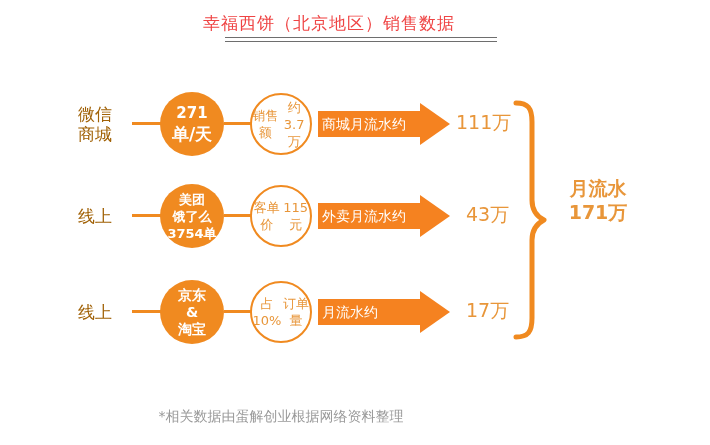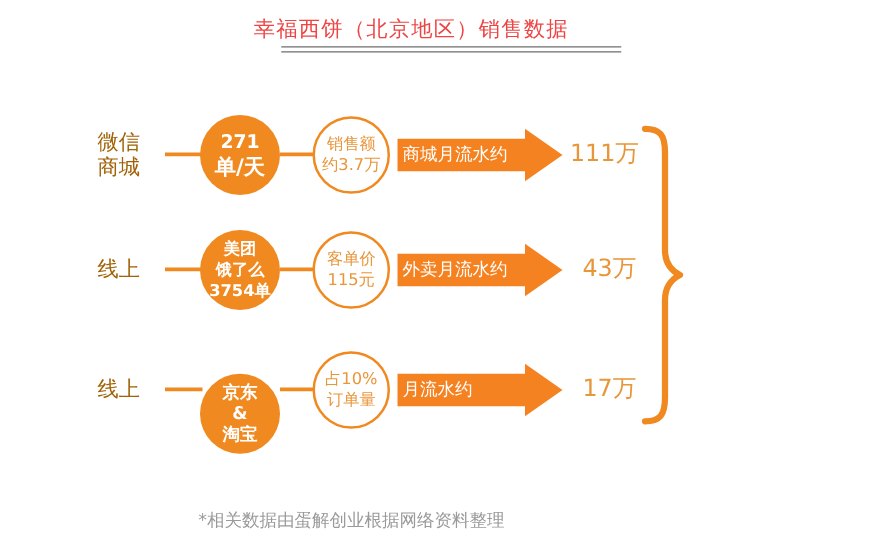--- a/index.html
+++ b/index.html
@@ -7,21 +7,21 @@
            font-family: "DejaVu Sans", "Liberation Sans", sans-serif; }
     .abs { position: absolute; }
     .title { left: 0; width: 658px; top: 12px; text-align: center; font-size: 17px; color: #ef4444; letter-spacing: 1px; }
     .title-rule { left: 225px; width: 272px; top: 37px; height: 3px; border-top: 1px solid #6e6e6e; border-bottom: 1px solid #6e6e6e; }
     .row-label { color: #a16207; font-size: 17px; line-height: 20px; text-align: left; }
     .connector { height: 3px; background: #f08a20; }
     .circle-solid { width: 64px; height: 64px; border-radius: 50%; background: #f08a20; color: #ffffff;
                     display: flex; flex-direction: column; align-items: center; justify-content: center;
                     font-weight: bold; text-align: right; }
     .circle-outline { width: 58px; height: 58px; border-radius: 50%; border: 2px solid #f08a20; background: #fff;
-                      color: #e8963a; display: flex; flex-direction: column; align-items: center; justify-content: center;
+                      color: #e8963a; display: flex; flex-direction: row; align-items: center; justify-content: center;
                       font-size: 13px; line-height: 17px; text-align: center; }
     .arrow-body { height: 26px; background: #f58220; color: #fff; font-size: 14px; line-height: 26px; padding-left: 4px; box-sizing: border-box; white-space: nowrap; }
     .arrow-head { width: 0; height: 0; border-top: 21px solid transparent; border-bottom: 21px solid transparent; border-left: 30px solid #f58220; }
     .value { color: #e8963a; font-size: 19px; }
     .total { color: #e8963a; text-align: center; }
     .note { left: 0; width: 562px; top: 408px; text-align: center; color: #9a9a9a; font-size: 14px; }
   </style>
 </head>
 <body>
 
@@ -57,34 +57,36 @@
 <div class="abs circle-outline" style="left:250px; top:185px;">
   <div>客单价</div>
   <div>115元</div>
 </div>
 <div class="abs arrow-body" style="left:318px; top:203px; width:102px;">外卖月流水约</div>
 <div class="abs arrow-head" style="left:420px; top:195px;"></div>
 <div class="abs value" style="left:466px; top:202px;">43万</div>
 
 <div class="abs row-label" style="left:78px; top:302px; width:44px;">线上</div>
 <div class="abs connector" style="left:132px; top:310px; width:30px;"></div>
-<div class="abs circle-solid" style="left:160px; top:280px; font-size:14px; line-height:17px;margin-top:19px;">
+<div class="abs circle-solid" style="left:160px; top:280px; font-size:14px; line-height:17px;">
   <div>京东</div>
   <div>&amp;</div>
   <div>淘宝</div>
 </div>
 <div class="abs connector" style="left:224px; top:310px; width:30px;"></div>
 <div class="abs circle-outline" style="left:250px; top:281px;">
   <div>占10%</div>
   <div>订单量</div>
 </div>
 <div class="abs arrow-body" style="left:318px; top:299px; width:102px;">月流水约</div>
 <div class="abs arrow-head" style="left:420px; top:291px;"></div>
 <div class="abs value" style="left:466px; top:298px;">17万</div>
 
 <svg class="abs" style="left:510px; top:100px;" width="40" height="240" viewBox="0 0 40 240">
   <path d="M6 3 C18 3 22 8 22 22 L22 100 C22 110 26 116 34 120 C26 124 22 130 22 140 L22 218 C22 232 18 237 6 237" fill="none" stroke="#f08a20" stroke-width="5" stroke-linecap="round" stroke-linejoin="round"></path>
 </svg>
 
 <div class="abs total" style="left:548px; top:176px; width:100px;">
+  <div style="font-size:19px; font-weight:bold; line-height:24px;">月流水</div>
+  <div style="font-size:19px; font-weight:bold; line-height:24px;">171万</div>
 </div>
 
 <div class="abs note">*相关数据由蛋解创业根据网络资料整理</div>
 
 </body></html>

